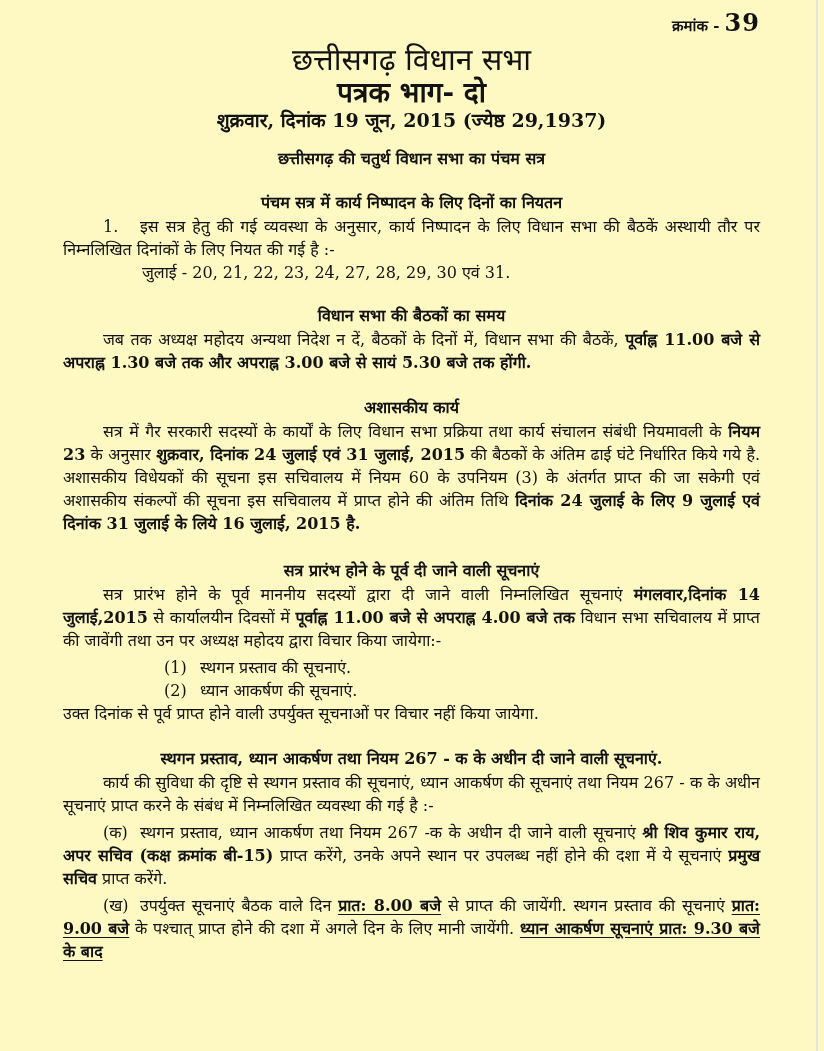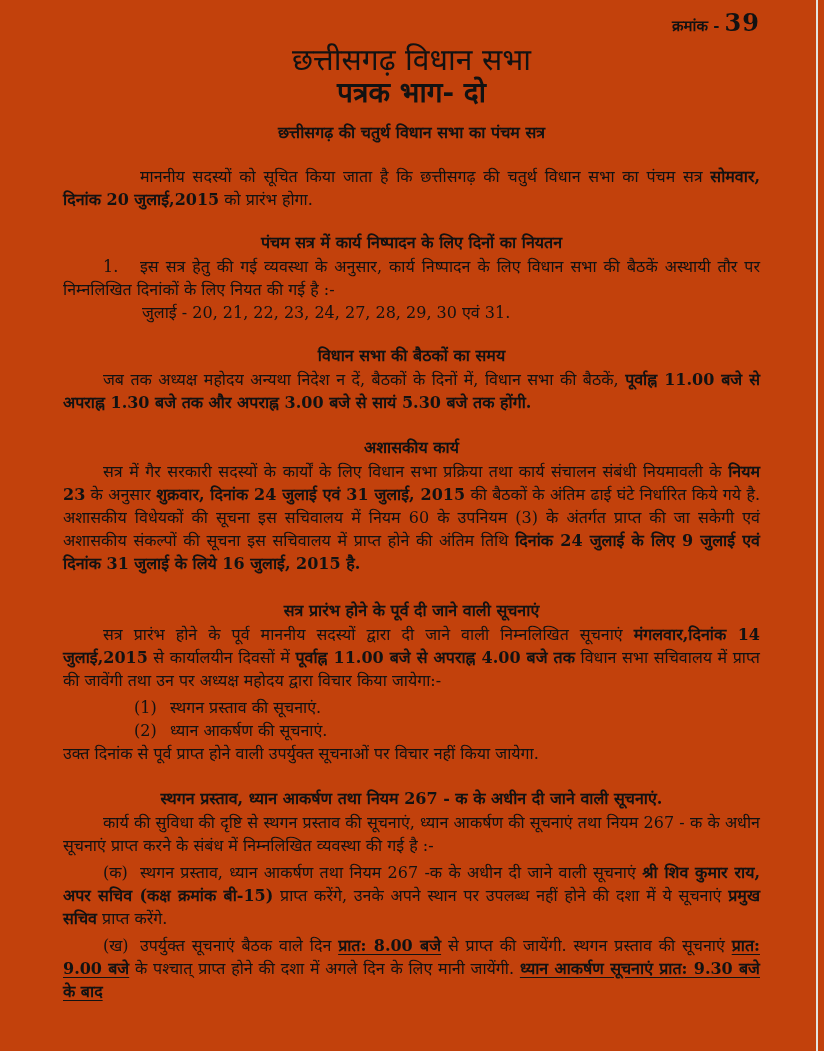--- a/index.html
+++ b/index.html
@@ -5,21 +5,21 @@
   html, body { margin: 0; padding: 0; }
   body {
     background: #ffffff;
     font-family: "DejaVu Serif", "DejaVu Sans", serif;
     color: #121212;
   }
   .page {
     position: relative;
     width: 824px;
     height: 1051px;
-    background: #c2410c;
+    background: #fef9c3;
     overflow: hidden;
     box-sizing: border-box;
     padding: 10px 64px 0 63px;
   }
   .scan-edge {
     position: absolute;
     top: 0; bottom: 0; right: 6px;
     width: 2px;
     background: #e4e4e0;
   }
@@ -67,21 +67,21 @@
   }
   .indent-lg { text-indent: 77px; }
   .indent-sm { text-indent: 40px; }
   .numbered  { text-indent: 40px; }
   .num {
     display: inline-block;
     width: 37px;
     text-indent: 0;
   }
   .list-item {
-    margin-left: 71px;
+    margin-left: 101px;
     font-size: 16px;
     line-height: 23px;
   }
   .li-no { display: inline-block; width: 36px; }
   .dates-line { margin-left: 79px; text-align: left; }
   .u { text-decoration: underline; text-underline-offset: 3px; margin-top: 8px; }
   
   .mt4  { margin-top: 4px; }
   .mt14 { margin-top: 14px; }
   .mt20 { margin-top: 20px; }
@@ -92,24 +92,24 @@
 </head>
 <body>
 
 <div class="page">
   <div class="scan-edge"></div>
 
   <div class="serial"><span>क्रमांक - </span><span class="serial-no">39</span></div>
 
   <h1 class="title">छत्तीसगढ़ विधान सभा</h1>
   <div class="subtitle">पत्रक भाग- दो</div>
+  <div class="dateline">शुक्रवार, दिनांक 19 जून, 2015 (ज्येष्ठ 29,1937)</div>
 
   <h2 class="sec-heading mt14">छत्तीसगढ़ की चतुर्थ विधान सभा का पंचम सत्र</h2>
 
-  <p class="body indent-lg mt20"><span>माननीय सदस्यों को सूचित किया जाता है कि छत्तीसगढ़ की चतुर्थ विधान सभा का पंचम सत्र </span><b>सोमवार, दिनांक 20 जुलाई,2015</b><span> को प्रारंभ होगा.</span></p>
 
   <h2 class="sec-heading mt20">पंचम सत्र में कार्य निष्पादन के लिए दिनों का नियतन</h2>
   <p class="body numbered"><span class="num">1.</span><span>इस सत्र हेतु की गई व्यवस्था के अनुसार, कार्य निष्पादन के लिए विधान सभा की बैठकें अस्थायी तौर पर निम्नलिखित दिनांकों के लिए नियत की गई है :-</span></p>
   <p class="body dates-line">जुलाई - 20, 21, 22, 23, 24,  27, 28, 29, 30 एवं 31.</p>
 
   <h2 class="sec-heading mt20">विधान सभा की बैठकों का समय</h2>
   <p class="body indent-sm"><span>जब तक अध्यक्ष महोदय अन्यथा निदेश न दें, बैठकों के दिनों में, विधान सभा की बैठकें, </span><b>पूर्वाह्न 11.00  बजे से अपराह्न 1.30 बजे तक और अपराह्न 3.00  बजे से सायं 5.30 बजे तक होंगी.</b></p>
 
   <h2 class="sec-heading mt22">अशासकीय कार्य</h2>
   <p class="body indent-sm"><span>सत्र में गैर सरकारी सदस्यों के कार्यों के लिए विधान सभा प्रक्रिया तथा कार्य संचालन संबंधी नियमावली के </span><b>नियम 23</b><span> के अनुसार </span><b>शुक्रवार, दिनांक 24 जुलाई एवं 31 जुलाई, 2015</b><span> की  बैठकों के अंतिम ढाई घंटे निर्धारित किये गये है. अशासकीय विधेयकों की सूचना इस सचिवालय में नियम 60 के उपनियम (3) के अंतर्गत प्राप्त की जा सकेगी  एवं अशासकीय संकल्पों की सूचना इस सचिवालय में प्राप्त होने की अंतिम तिथि  </span><b>दिनांक 24 जुलाई के लिए 9 जुलाई एवं दिनांक 31 जुलाई के लिये 16 जुलाई, 2015 है.</b></p>

